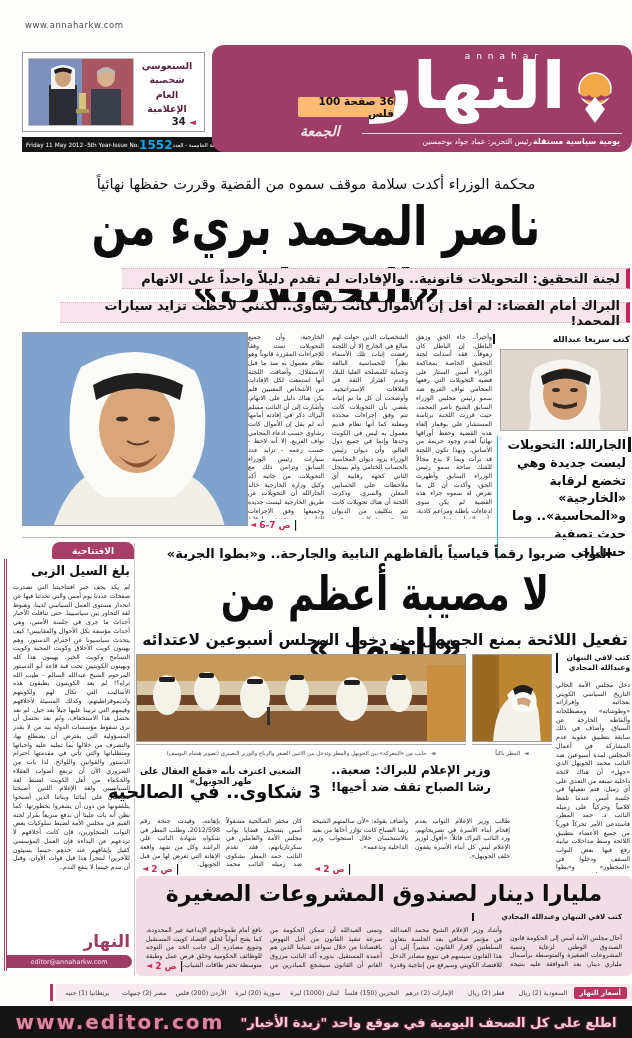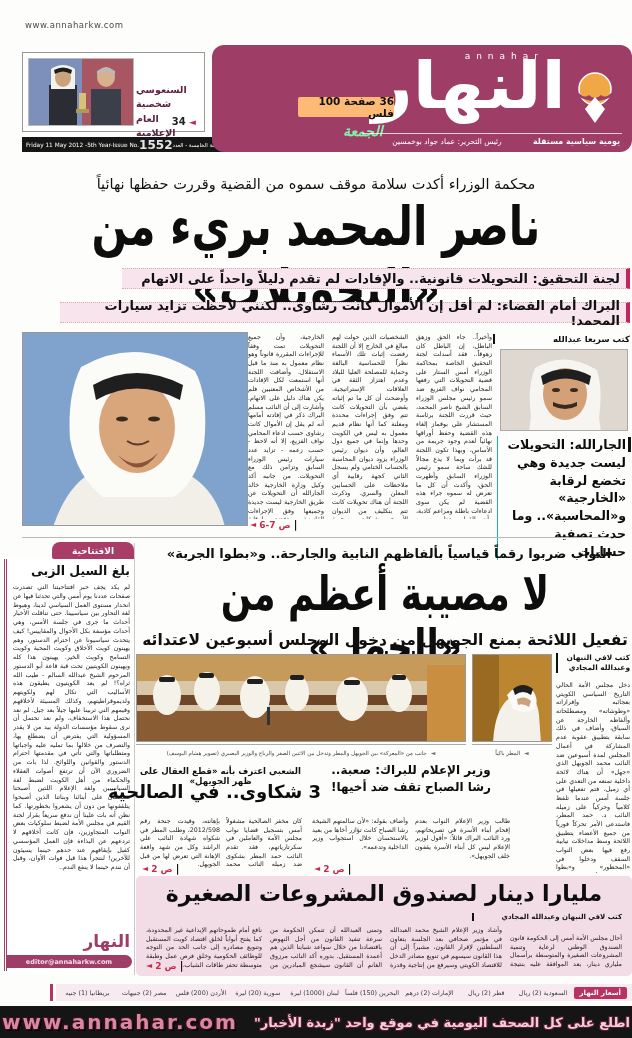--- a/index.html
+++ b/index.html
@@ -11,42 +11,42 @@
   .pre { white-space:pre-line; }
   .tiny { font-size:6.3px; line-height:1.38; text-align:justify; color:#222; direction:rtl; overflow:hidden; }
   .center { text-align:center; }
   .stretchY { transform:scaleY(1.3); transform-origin:50% 0; }
 
   
   .site-url { left:25px; top:20px; font-size:8.5px; color:#4a4a4a; letter-spacing:.5px; }
   .promo-box { left:22px; top:52px; width:183px; height:80px; border:1px solid #9a9a9a; background:#fff; padding:3px; }
   .promo-photo { position:absolute; left:5px; top:5px; width:106px; height:68px; border:1px solid #bbb; overflow:hidden; }
   .promo-title { position:absolute; right:6px; top:6px; width:62px; font-size:9.5px; font-weight:bold;
-                 color:#5c2340; line-height:1.5; text-align:left; direction:rtl;margin-top:24px; }
+                 color:#5c2340; line-height:1.5; text-align:center; direction:rtl; }
   .promo-page { position:absolute; right:8px; bottom:4px; font-size:10px; font-weight:bold; color:#222; }
   .promo-page .arr { color:#c42b50; font-size:9px; }
 
   .datebar { left:22px; top:137px; width:276px; height:15px; background:#161616; color:#fff;
              display:flex; align-items:center; justify-content:space-between; padding:0 4px; }
   .datebar .en { font-size:5.8px; white-space:nowrap; }
-  .datebar .issue { font-size:12px; font-weight:bold; color:#e5e5e5; line-height:1; }
+  .datebar .issue { font-size:12px; font-weight:bold; color:#0ea5e9; line-height:1; }
   .datebar .ar { font-size:5.4px; direction:rtl; white-space:nowrap; }
 
   
   .masthead { left:212px; top:45px; width:420px; height:107px; background:#9e3e66; border-radius:12px; }
   .mh-latin { position:absolute; right:88px; top:6px; color:#fff; font-size:9px; letter-spacing:6px; }
   .mh-arabic { position:absolute; right:66px; top:8px; color:#fff; font-size:58px; font-weight:bold;
                line-height:1; transform:scale(1.22,1.12); transform-origin:100% 0; }
   .mh-sun { position:absolute; right:14px; top:26px; }
   .mh-strip { position:absolute; left:86px; top:52px; width:96px; height:20px; background:#fdba74; border-radius:2px;
               display:flex; align-items:center; justify-content:center; font-size:10.5px; font-weight:bold;
               color:#111; direction:rtl; }
-  .mh-weekday { position:absolute; left:88px; top:78px; color:#86efac; font-size:14px; font-weight:bold; font-style:italic;margin-left:43px; }
+  .mh-weekday { position:absolute; left:88px; top:78px; color:#e5e5e5; font-size:14px; font-weight:bold; font-style:italic; }
   .mh-line { position:absolute; left:150px; right:10px; top:88px; height:1px; background:rgba(255,255,255,.75); }
-  .mh-editor { position:absolute; left:150px; top:92px; width:170px; color:#fff; font-size:7.5px; text-align:center; direction:rtl; }
+  .mh-editor { position:absolute; left:150px; top:92px; width:170px; color:#fff; font-size:7.5px; direction:rtl; }
   .mh-tagline { position:absolute; right:12px; top:92px; color:#fff; font-size:8px; font-weight:bold; direction:rtl; }
 
   
   .lead-kicker { left:60px; top:176px; width:512px; font-size:14.5px; font-weight:normal; color:#111; direction:rtl; }
   .lead-headline { left:10px; top:194px; width:612px; font-size:42px; font-weight:bold; color:#0d0d0d; direction:rtl; }
   .subbar { background:#f7e4ec; border-right:4px solid #c2255c; border-top:1px dotted #d8a9bc; border-bottom:1px dotted #d8a9bc;
             display:flex; align-items:center; direction:rtl; padding:0 6px; font-size:13px; font-weight:bold; color:#101010; }
   .sub1 { left:122px; top:268px; width:508px; height:21px; }
   .sub2 { left:60px; top:302px; width:570px; height:21px; }
 
@@ -69,21 +69,21 @@
   .vrule { left:134px; top:543px; width:1px; height:432px; background:#c9c9c9; }
 
   
   .ed-tab { left:52px; top:542px; width:82px; height:17px; background:#a83d68; color:#fff; font-size:9px; font-weight:bold;
             display:flex; align-items:center; justify-content:center; border-radius:8px 8px 0 2px; direction:rtl; }
   .ed-box { left:4px; top:559px; width:130px; height:412px; border-left:3px double #a83d68; padding:4px 4px 0 6px; background:#fff; }
   .ed-headline { font-size:12.5px; font-weight:bold; color:#111; text-align:right; direction:rtl; margin-bottom:5px; }
   .ed-body { font-size:6.3px; line-height:1.39; text-align:justify; direction:rtl; color:#222; height:340px; overflow:hidden; }
   .ed-logo { left:50px; top:931px; width:80px; font-size:17px; font-weight:bold; color:#9e3e66; text-align:right; direction:rtl; }
   .ed-email { left:6px; top:955px; width:126px; height:13px; background:#9e3e66; border-radius:0 8px 8px 0;
-              color:#f9dce8; font-size:6.5px; display:flex; align-items:center; justify-content:center;font-weight:bold; }
+              color:#f9dce8; font-size:6.5px; display:flex; align-items:center; justify-content:center; }
 
   
   .s2-kicker { left:150px; top:546px; width:478px; font-size:13px; font-weight:bold; color:#111; direction:rtl; }
   .s2-headline { left:140px; top:567px; width:490px; font-size:36px; font-weight:bold; color:#0d0d0d; direction:rtl; }
   .s2-sub { left:140px; top:631px; width:490px; font-size:15.5px; font-weight:bold; color:#101010; direction:rtl; }
   .s2-byline { left:556px; top:653px; width:74px; font-size:7.4px; font-weight:bold; color:#111; text-align:right;
                direction:rtl; border-left:2px solid #111; padding-left:3px; line-height:1.35; }
   .s2-body { left:556px; top:681px; width:74px; height:192px; }
   .parl-photo { left:136px; top:654px; width:330px; height:88px; border:1px solid #999; overflow:hidden; }
   .cry-photo { left:472px; top:654px; width:80px; height:88px; border:1px solid #999; overflow:hidden; }
@@ -348,16 +348,16 @@
     <span class="item">البحرين (150) فلساً</span>
     <span class="item">لبنان (1000) ليرة</span>
     <span class="item">سورية (20) ليرة</span>
     <span class="item">الأردن (200) فلس</span>
     <span class="item">مصر (2) جنيهات</span>
     <span class="item">بريطانيا (1) جنيه</span>
   </div>
 
   <div class="abs banner">
     <span class="txt">اطلع على كل الصحف اليومية في موقع واحد "زبدة الأخبار"</span>
-    <span class="url">www.annahar.com</span>
+    <span class="url">www.editor.com</span>
   </div>
 
 </div>
 
 </body></html>

